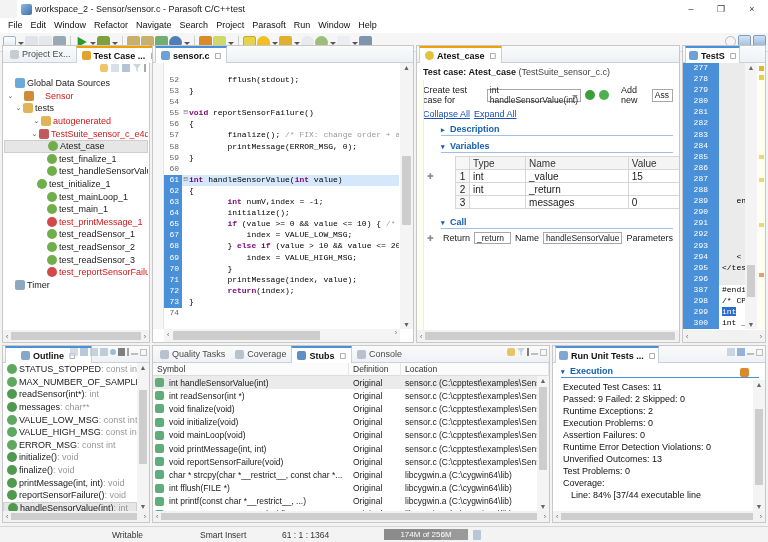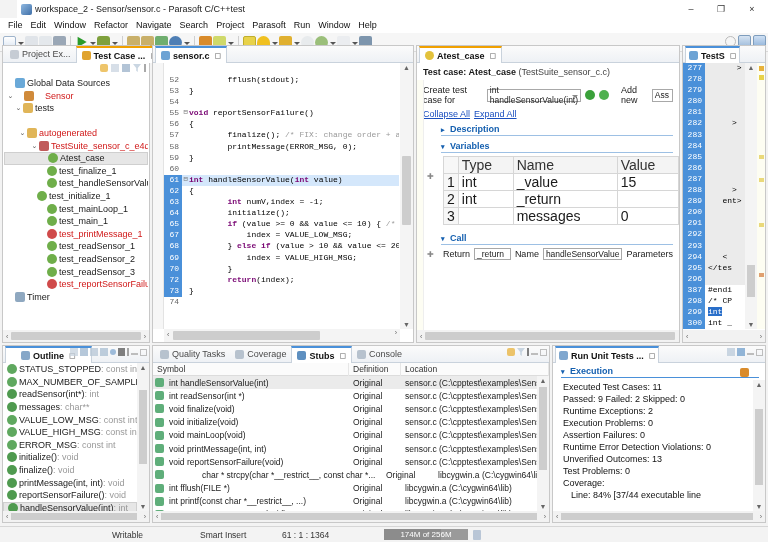--- a/index.html
+++ b/index.html
@@ -117,31 +117,31 @@
     display: flex; align-items: center; padding: 0 2px; font-size: 8.5px; position: relative;
   }
   .combo .cb-arrow {
     position: absolute; right: 2px; top: 5px;
     border-left: 3px solid transparent; border-right: 3px solid transparent; border-top: 3px solid #888;
   }
   .cbtn { width: 10px; height: 10px; border-radius: 50%; flex: none; }
   .lnk { color: #1a4fbf; text-decoration: underline; font-size: 9px; cursor: pointer; }
   .sect { color: #1560b0; font-weight: bold; font-size: 9px; border-bottom: 1px solid #9dc0e4; padding-bottom: 1px; margin: 5px 0 3px 18px; }
   .sect .tw { font-size: 7px; margin-right: 3px; }
-  .vtable { margin-left: 20px; border-collapse: collapse; width: 236px; font-size: 14px; }
+  .vtable { margin-left: 32px; border-collapse: collapse; width: 236px; font-size: 10px; }
   .vtable th, .vtable td { border: 1px solid #d6d6d6; height: 13px; padding: 0 3px; text-align: left; font-weight: normal; }
   .vtable th { background: #f4f4f4; color: #333; }
   .vtable .cidx { width: 14px; text-align: center; background: #f7f7f7; }
   .tinput { border: 1px solid #a8a8a8; height: 12px; background: #fff; font-size: 8.5px; padding: 0 2px; display:flex; align-items:center; }
   .handle { position: absolute; left: 4px; color: #888; font-size: 8px; }
 
   
   .ts-lines { position:absolute; left:0; top:0; right:20px; bottom:13px; overflow:hidden; }
   .tsline { display:flex; height:11.1px; font-family:"Liberation Mono", monospace; font-size:8px; white-space:pre; }
-  .tsnum { width:22px; text-align:right; padding-right:3px; color:#5b7fa6; background:#eef1f4; flex:none; }
+  .tsnum { width:36px; text-align:right; padding-right:11px; color:#5b7fa6; background:#eef1f4; flex:none; }
   .tsline.band .tsnum { background:#4a90d9; color:#fff; }
   .tstxt { flex:1; padding-left:3px; background:#ebebeb; color:#000; }
   .tsline.white .tstxt { background:#fff; }
   .tssel { background:#2a6fc9; color:#fff; }
 
   
   .gridhdr {
     display:flex; height:13px; background:#fbfbfb; border-bottom:1px solid #dcdcdc;
     font-size:8.5px; color:#333; align-items:center;
   }
@@ -268,21 +268,21 @@
         <div class="treerow" style="padding-left: 2px; gap: 9px;">
           <span class="arrow">⌄</span>
           <span class="ticon" style="background: rgb(208, 138, 58);"></span>
           <span class="lbl-red">Sensor</span>
         </div>
         <div class="treerow" style="padding-left: 10px;">
           <span class="arrow">⌄</span>
           <span class="ticon" style="background: rgb(224, 181, 88);"></span>
           <span>tests</span>
         </div>
-        <div class="treerow" style="padding-left: 14px; margin-top: 12px;">
+        <div class="treerow" style="padding-left: 28px;">
           <span class="arrow">⌄</span>
           <span class="ticon" style="background: rgb(224, 181, 88);"></span>
           <span class="lbl-red">autogenerated</span>
         </div>
         <div class="treerow" style="padding-left: 26px;">
           <span class="arrow">⌄</span>
           <span class="ticon" style="background: rgb(192, 90, 90);"></span>
           <span class="lbl-red">TestSuite_sensor_c_e4d7dc3!</span>
         </div>
         <div class="treerow sel" style="padding-left: 34px;">
@@ -375,20 +375,21 @@
           <div class="cline"><span class="cnum">60</span><span class="cfold"></span><span class="ctxt"></span></div>
           <div class="cline blueband hl"><span class="cnum">61</span><span class="cfold">⊟</span><span class="ctxt"><span class="kw">int</span> handleSensorValue(<span class="kw">int</span> value)</span></div>
           <div class="cline blueband"><span class="cnum">62</span><span class="cfold"></span><span class="ctxt">{</span></div>
           <div class="cline blueband"><span class="cnum">63</span><span class="cfold"></span><span class="ctxt">        <span class="kw">int</span> numV,index = -1;</span></div>
           <div class="cline blueband"><span class="cnum">64</span><span class="cfold"></span><span class="ctxt">        initialize();</span></div>
           <div class="cline blueband"><span class="cnum">65</span><span class="cfold"></span><span class="ctxt">        <span class="kw">if</span> (value &gt;= 0 &amp;&amp; value &lt;= 10) { <span class="cm">/* FIX: hand</span></span></div>
           <div class="cline blueband"><span class="cnum">67</span><span class="cfold"></span><span class="ctxt">            index = VALUE_LOW_MSG;</span></div>
           <div class="cline blueband"><span class="cnum">68</span><span class="cfold"></span><span class="ctxt">        } <span class="kw">else</span> <span class="kw">if</span> (value &gt; 10 &amp;&amp; value &lt;= 20) { </span></div>
           <div class="cline blueband"><span class="cnum">69</span><span class="cfold"></span><span class="ctxt">            index = VALUE_HIGH_MSG;</span></div>
           <div class="cline blueband"><span class="cnum">70</span><span class="cfold"></span><span class="ctxt">        }</span></div>
+          <div class="cline blueband"><span class="cnum">71</span><span class="cfold"></span><span class="ctxt">        printMessage(index, value);</span></div>
           <div class="cline blueband"><span class="cnum">72</span><span class="cfold"></span><span class="ctxt">        <span class="kw">return</span>(index);</span></div>
           <div class="cline blueband"><span class="cnum">73</span><span class="cfold"></span><span class="ctxt">}</span></div>
           <div class="cline"><span class="cnum">74</span><span class="cfold"></span><span class="ctxt"></span></div>
         </div>
       <div class="code-scroll-v">
         <div class="sb-arr" style="top:1px;">▲</div>
         <div class="sb-thumb-v"></div>
         <div class="sb-arr" style="bottom:1px;">▼</div>
       </div>
       <div class="code-scroll-h">
@@ -718,21 +719,21 @@
             <div style="flex: 1 1 0%;">sensor.c  (C:\cpptest\examples\Sensor)</div>
           </div>
           <div class="gridrow">
             <span class="stubicon" style="background: rgb(95, 174, 122); border-radius: 2px;"></span>
             <div style="width: 184px;">void reportSensorFailure(void)</div>
             <div style="width: 52px;">Original</div>
             <div style="flex: 1 1 0%;">sensor.c  (C:\cpptest\examples\Sensor)</div>
           </div>
           <div class="gridrow">
             <span class="stubicon" style="background: rgb(95, 174, 122); border-radius: 2px;"></span>
-            <div style="width: 184px; margin-left: 33px;">char * strcpy(char *__restrict__, const char *...</div>
+            <div style="width: 184px;">char * strcpy(char *__restrict__, const char *...</div>
             <div style="width: 52px;">Original</div>
             <div style="flex: 1 1 0%;">libcygwin.a  (C:\cygwin64\lib)</div>
           </div>
           <div class="gridrow">
             <span class="stubicon" style="background: rgb(95, 174, 122); border-radius: 2px;"></span>
             <div style="width: 184px;">int fflush(FILE *)</div>
             <div style="width: 52px;">Original</div>
             <div style="flex: 1 1 0%;">libcygwin.a  (C:\cygwin64\lib)</div>
           </div>
           <div class="gridrow">

